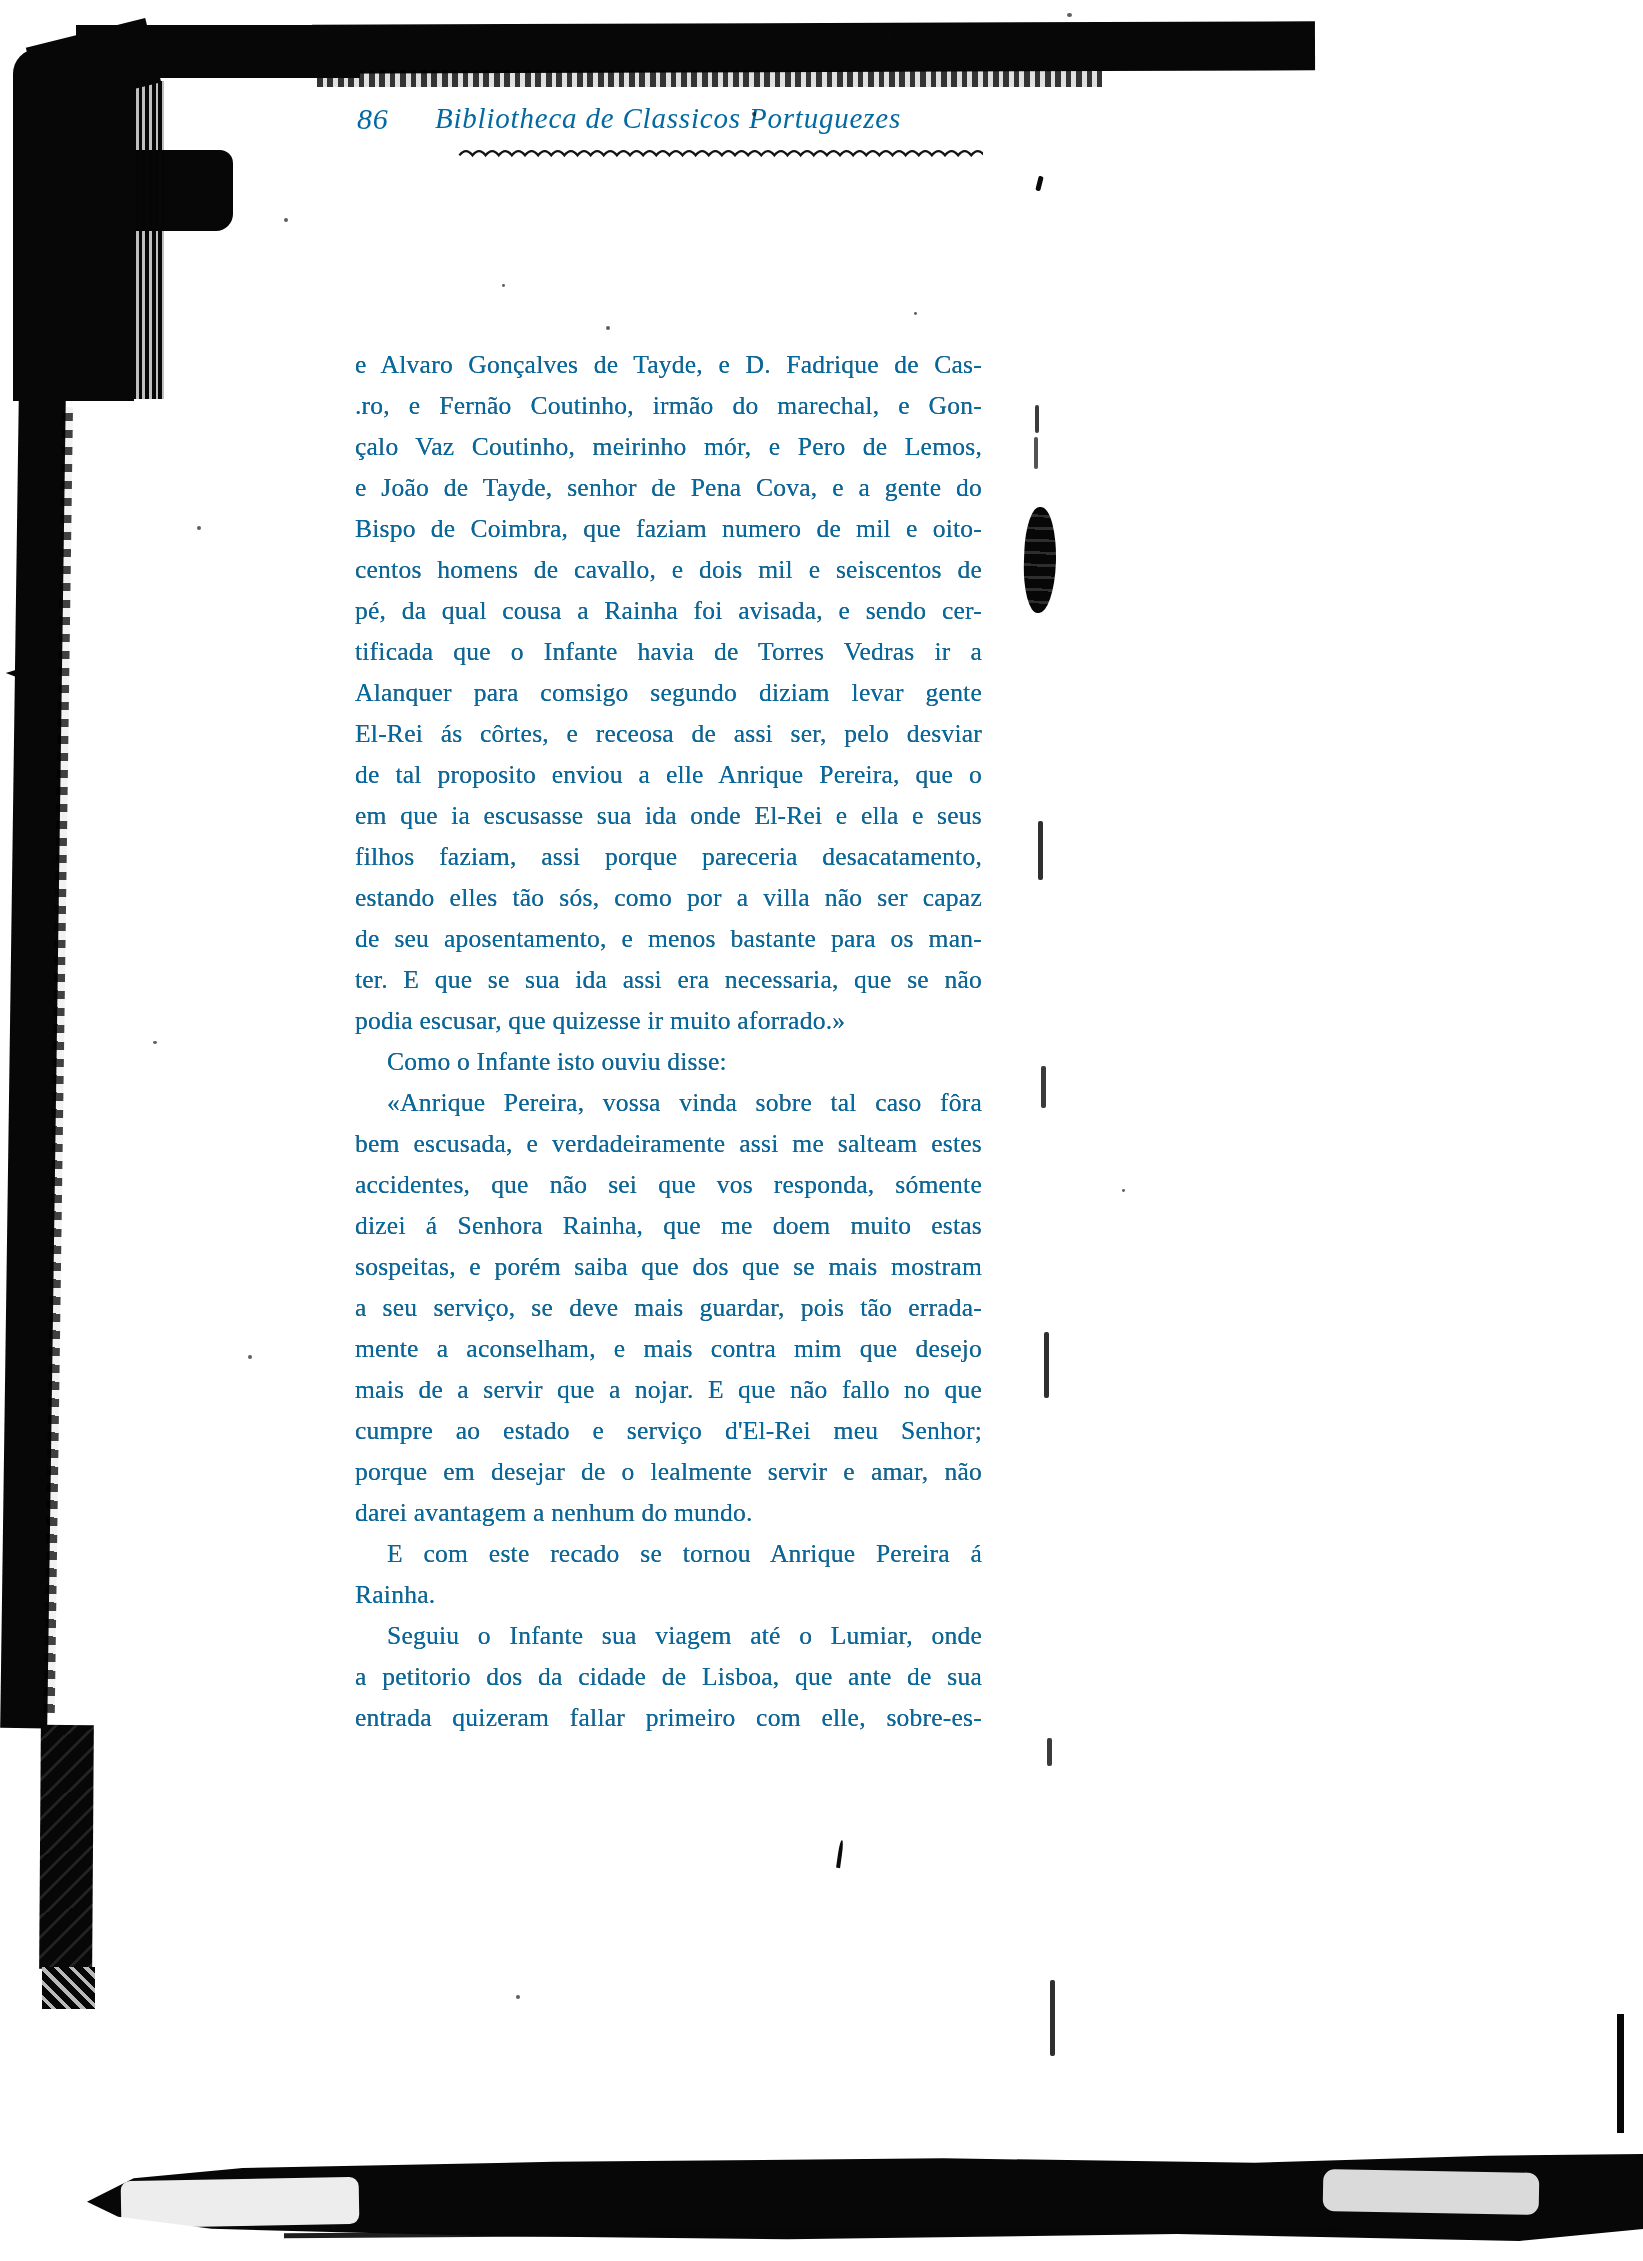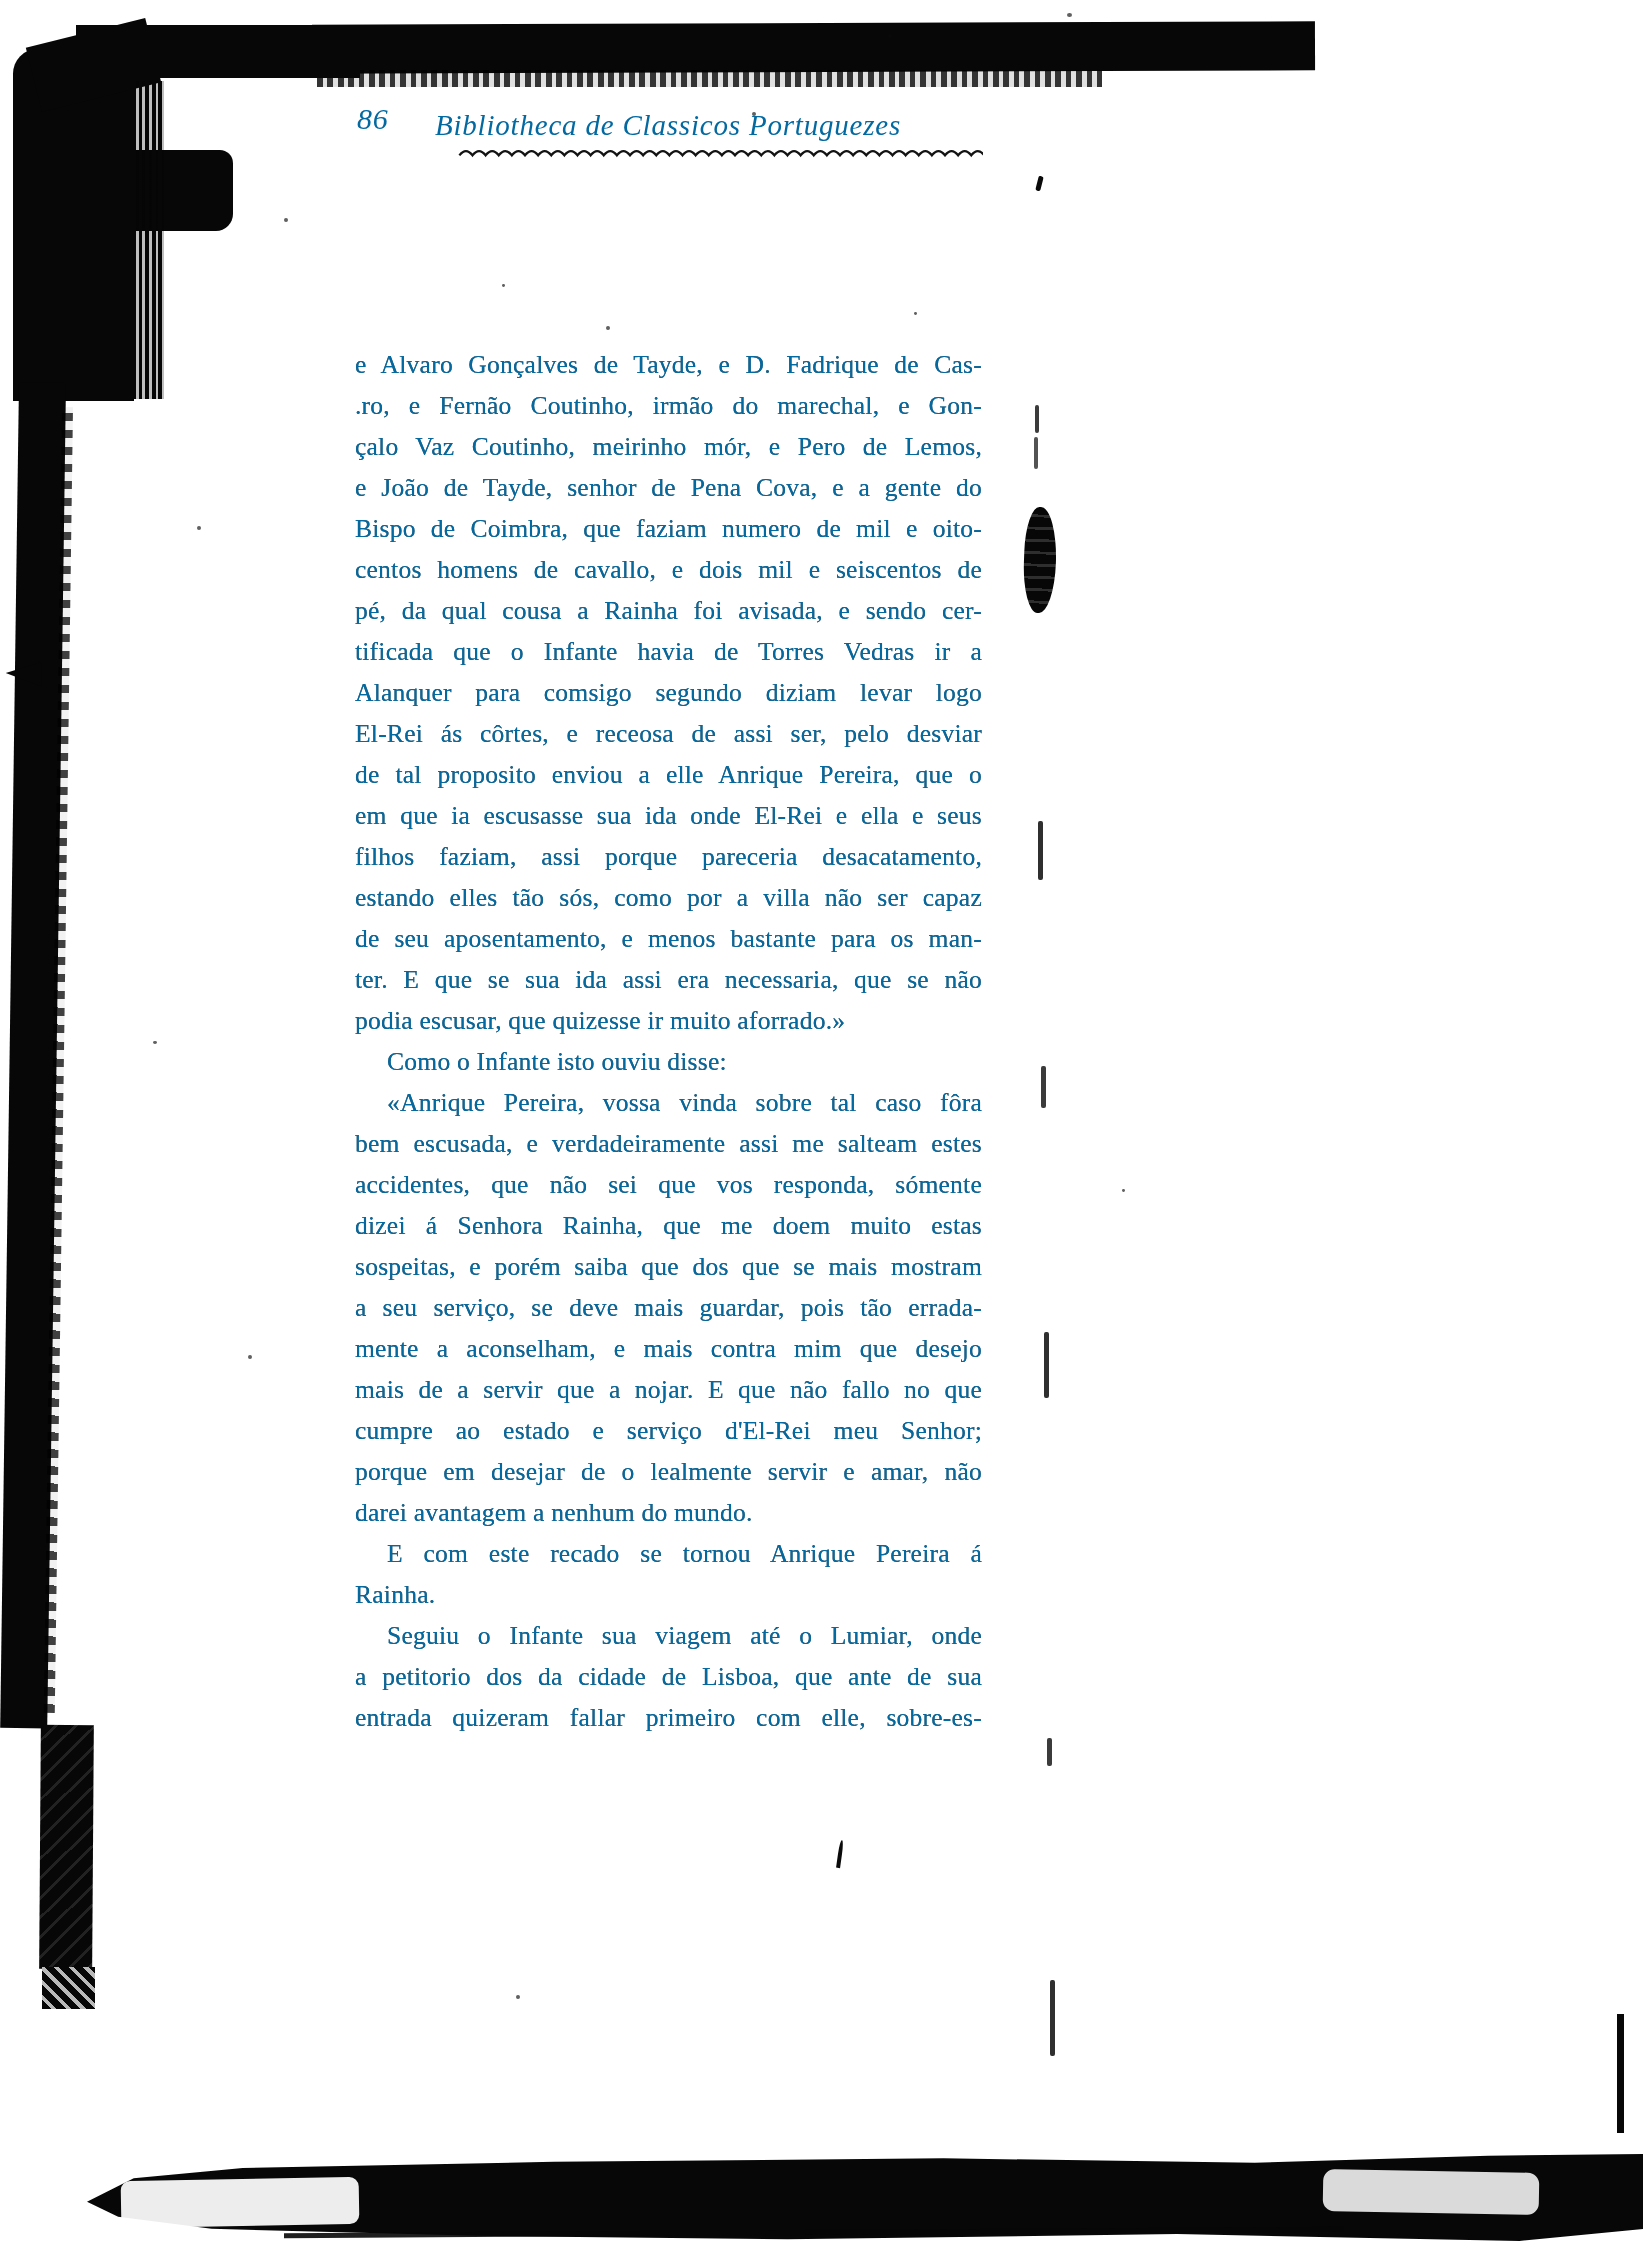--- a/index.html
+++ b/index.html
@@ -12,21 +12,21 @@
     color:#0369a1;
   }
 
   
   .header{position:absolute;left:355px;top:102px;width:626px;height:47px;}
   .page-number{
     position:absolute;left:1.9px;top:0;
     font-style:italic;font-size:30px;letter-spacing:0.9px;
   }
   .running-title{
-    position:absolute;left:0;top:7px;width:100%;
+    position:absolute;left:0;top:0;width:100%;
     text-align:center;font-style:italic;font-size:29px;letter-spacing:0.8px;
     white-space:nowrap;
   }
   .wavy-rule{position:absolute;left:102px;top:44px;width:526px;height:15px;}
   .wavy-rule svg{display:block;}
 
   
   .text-block{
     position:absolute;left:355px;top:344px;width:627px;
   }
@@ -108,21 +108,21 @@
 
   <div class="text-block">
       <div class="line justify">e Alvaro Gonçalves de Tayde, e D. Fadrique de Cas-</div>
       <div class="line justify">.ro, e Fernão Coutinho, irmão do marechal, e Gon-</div>
       <div class="line justify">çalo Vaz Coutinho, meirinho mór, e Pero de Lemos,</div>
       <div class="line justify">e João de Tayde, senhor de Pena Cova, e a gente do</div>
       <div class="line justify">Bispo de Coimbra, que faziam numero de mil e oito-</div>
       <div class="line justify">centos homens de cavallo, e dois mil e seiscentos de</div>
       <div class="line justify">pé, da qual cousa a Rainha foi avisada, e sendo cer-</div>
       <div class="line justify">tificada que o Infante havia de Torres Vedras ir a</div>
-      <div class="line justify">Alanquer para comsigo segundo diziam levar logo</div>
+      <div class="line justify">Alanquer para comsigo segundo diziam levar gente</div>
       <div class="line justify">El-Rei ás côrtes, e receosa de assi ser, pelo desviar</div>
       <div class="line justify">de tal proposito enviou a elle Anrique Pereira, que o</div>
       <div class="line justify">em que ia escusasse sua ida onde El-Rei e ella e seus</div>
       <div class="line justify">filhos faziam, assi porque pareceria desacatamento,</div>
       <div class="line justify">estando elles tão sós, como por a villa não ser capaz</div>
       <div class="line justify">de seu aposentamento, e menos bastante para os man-</div>
       <div class="line justify">ter. E que se sua ida assi era necessaria, que se não</div>
       <div class="line">podia escusar, que quizesse ir muito aforrado.»</div>
       <div class="line indent">Como o Infante isto ouviu disse:</div>
       <div class="line justify indent">«Anrique Pereira, vossa vinda sobre tal caso fôra</div>

